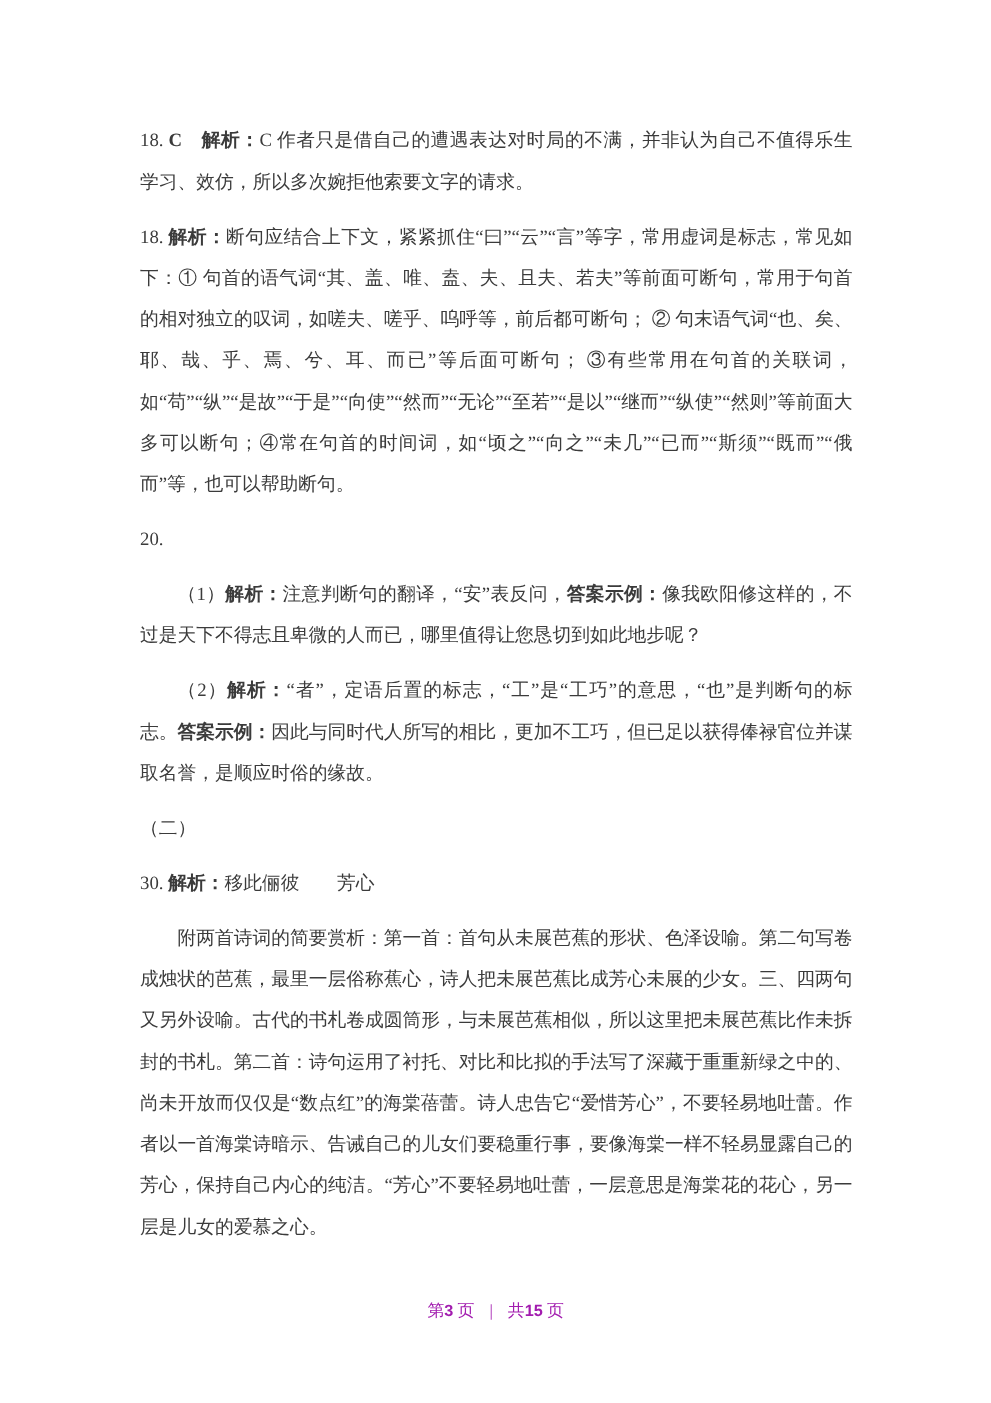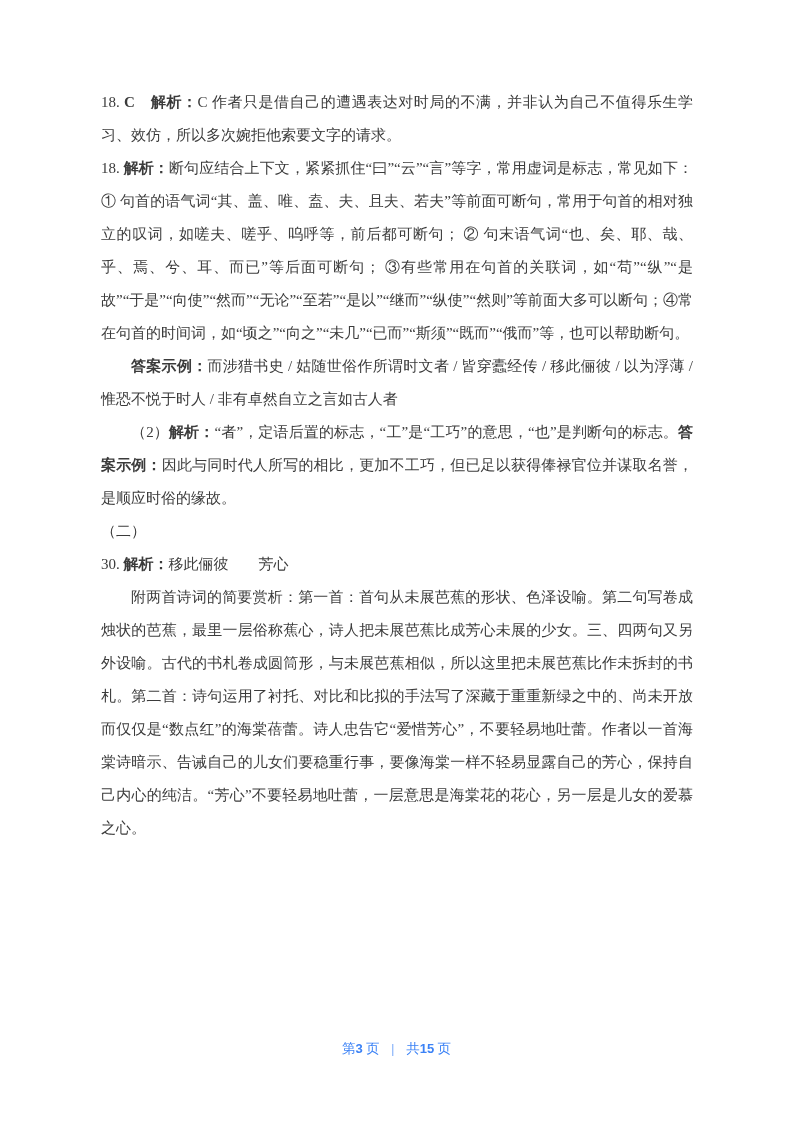--- a/index.html
+++ b/index.html
@@ -12,59 +12,62 @@
     font-family: "Liberation Serif", "DejaVu Serif", serif;
     color: #3b3b3b;
   }
   .content {
     position: absolute;
     left: 101px;
     top: 86px;
     width: 592px;
   }
   .para {
-    margin: 0;
+    margin: 11px;
     font-size: 15px;
     line-height: 33px;
     text-align: justify;
     word-break: break-all;
   }
   .indent { text-indent: 2em; }
   .b { font-weight: 700; }
   .footer {
     position: absolute;
     left: 0;
     top: 1040px;
     width: 100%;
     text-align: center;
     font-size: 13.5px;
-    color: #3b82f6;
+    color: #a21caf;
   }
   .footer .num { font-weight: 700; font-family: "Liberation Sans", sans-serif; font-size: 13px; }
   .pipe { padding: 0 12px; }
 </style>
 </head>
 <body>
 
 <div class="page">
   <div class="content">
 
     <p class="para">
       <span>18. </span><span class="b">C　</span><span class="b">解析：</span><span>C 作者只是借自己的遭遇表达对时局的不满，并非认为自己不值得乐生学习、效仿，所以多次婉拒他索要文字的请求。</span>
     </p>
 
     <p class="para">
       <span>18. </span><span class="b">解析：</span><span>断句应结合上下文，紧紧抓住“曰”“云”“言”等字，常用虚词是标志，常见如下：① 句首的语气词“其、盖、唯、盍、夫、且夫、若夫”等前面可断句，常用于句首的相对独立的叹词，如嗟夫、嗟乎、呜呼等，前后都可断句； ② 句末语气词“也、矣、耶、哉、乎、焉、兮、耳、而已”等后面可断句； ③有些常用在句首的关联词，如“苟”“纵”“是故”“于是”“向使”“然而”“无论”“至若”“是以”“继而”“纵使”“然则”等前面大多可以断句；④常在句首的时间词，如“顷之”“向之”“未几”“已而”“斯须”“既而”“俄而”等，也可以帮助断句。</span>
     </p>
 
-    <p class="para indent">
-      <span class="b">答案示例：</span><span>而涉猎书史 / 姑随世俗作所谓时文者 / 皆穿蠹经传 / 移此俪彼 / 以为浮薄 / 惟恐不悦于时人 / 非有卓然自立之言如古人者</span>
+
+    <p class="para">
+      <span>20.</span>
     </p>
 
-
+    <p class="para indent">
+      <span>（1）</span><span class="b">解析：</span><span>注意判断句的翻译，“安”表反问，</span><span class="b">答案示例：</span><span>像我欧阳修这样的，不过是天下不得志且卑微的人而已，哪里值得让您恳切到如此地步呢？</span>
+    </p>
 
     <p class="para indent">
       <span>（2）</span><span class="b">解析：</span><span>“者”，定语后置的标志，“工”是“工巧”的意思，“也”是判断句的标志。</span><span class="b">答案示例：</span><span>因此与同时代人所写的相比，更加不工巧，但已足以获得俸禄官位并谋取名誉，是顺应时俗的缘故。</span>
     </p>
 
     <p class="para">
       <span>（二）</span>
     </p>
 
     <p class="para">

